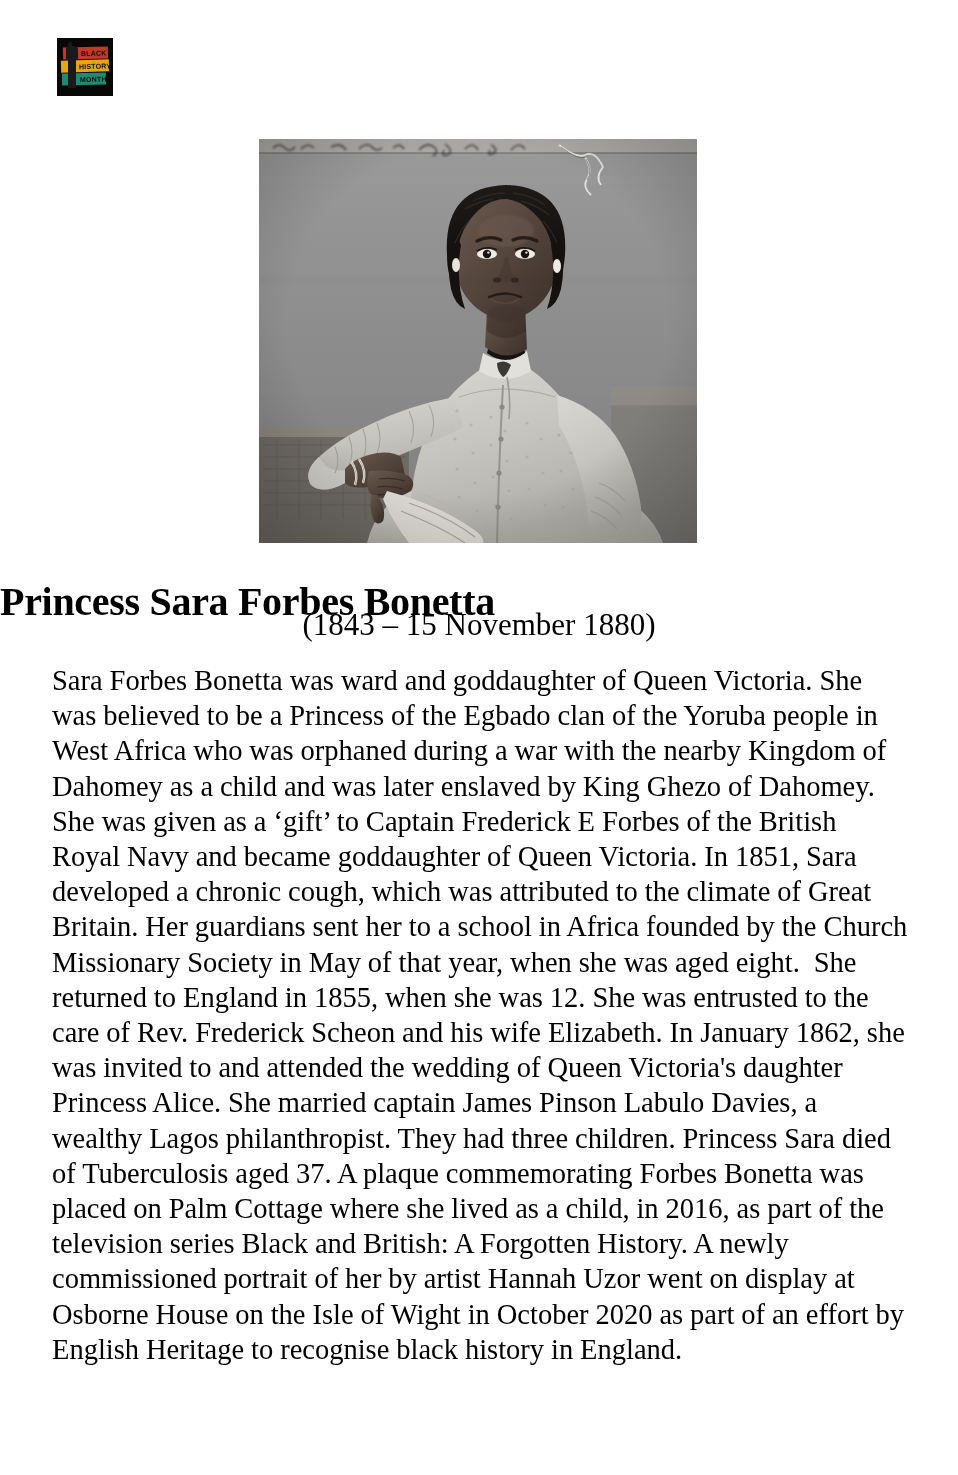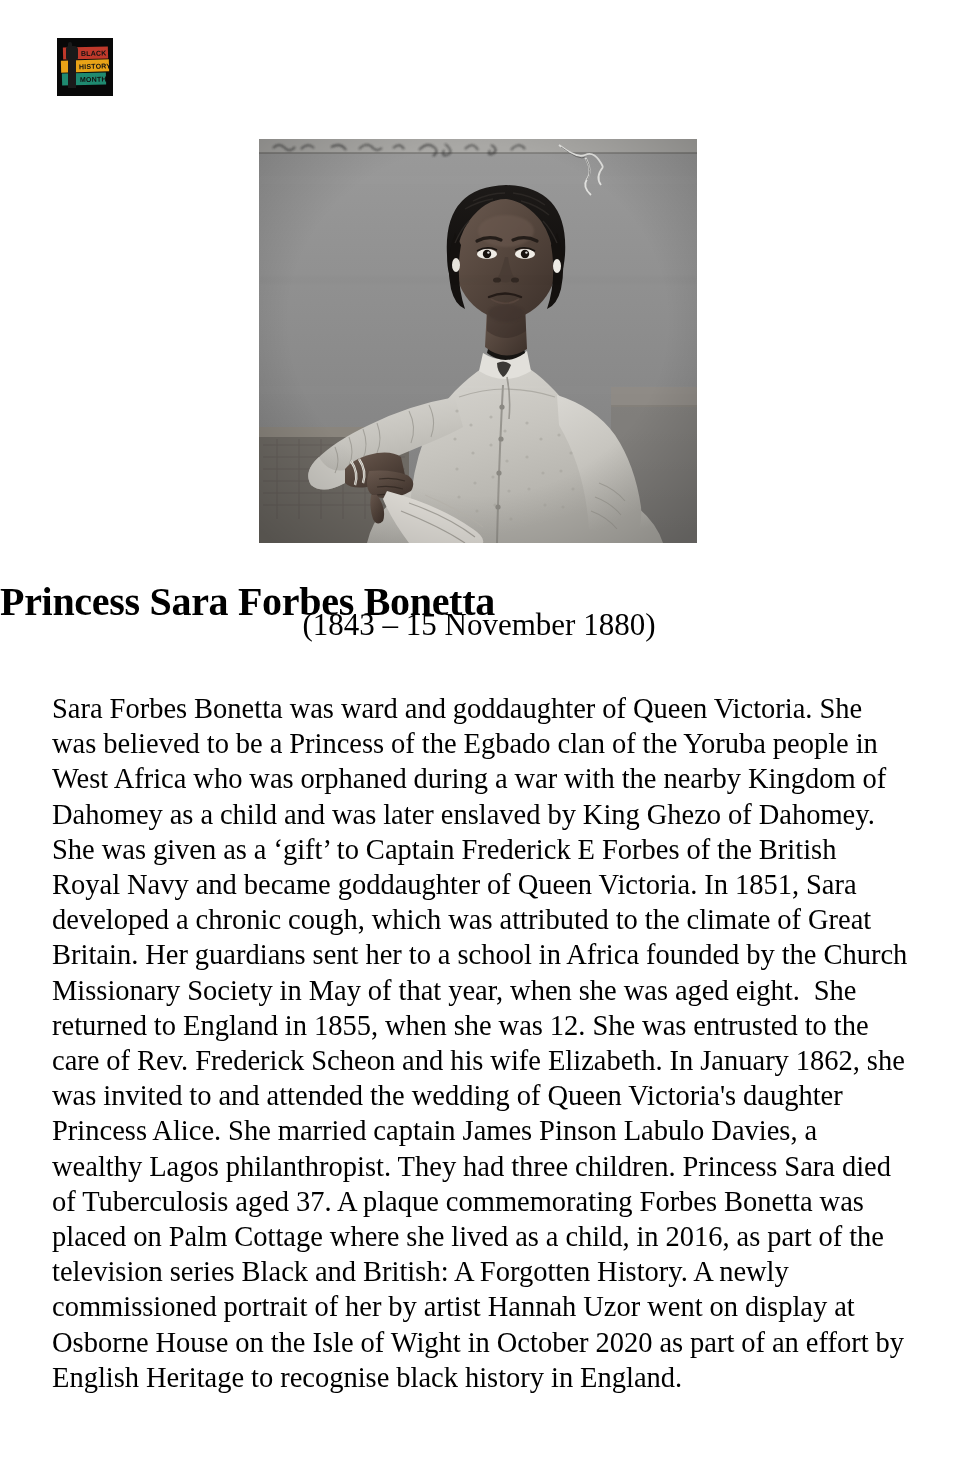--- a/index.html
+++ b/index.html
@@ -126,21 +126,20 @@
   #body-copy {
     position: absolute;
     left: 52px;
     top: 663px;
     width: 856px;
     font-size: 28.5px;
     line-height: 35.2px;
     text-align: left;
     white-space: pre-wrap;
     word-spacing: -0.2px;
-    margin-top: 28px;
   }
 </style>
 </head>
 <body>
 
 <div id="bhm-logo">
   <div class="arm"></div>
   <div class="fist"></div>
   <div class="bar bar-black">
     <span>BLACK</span>

